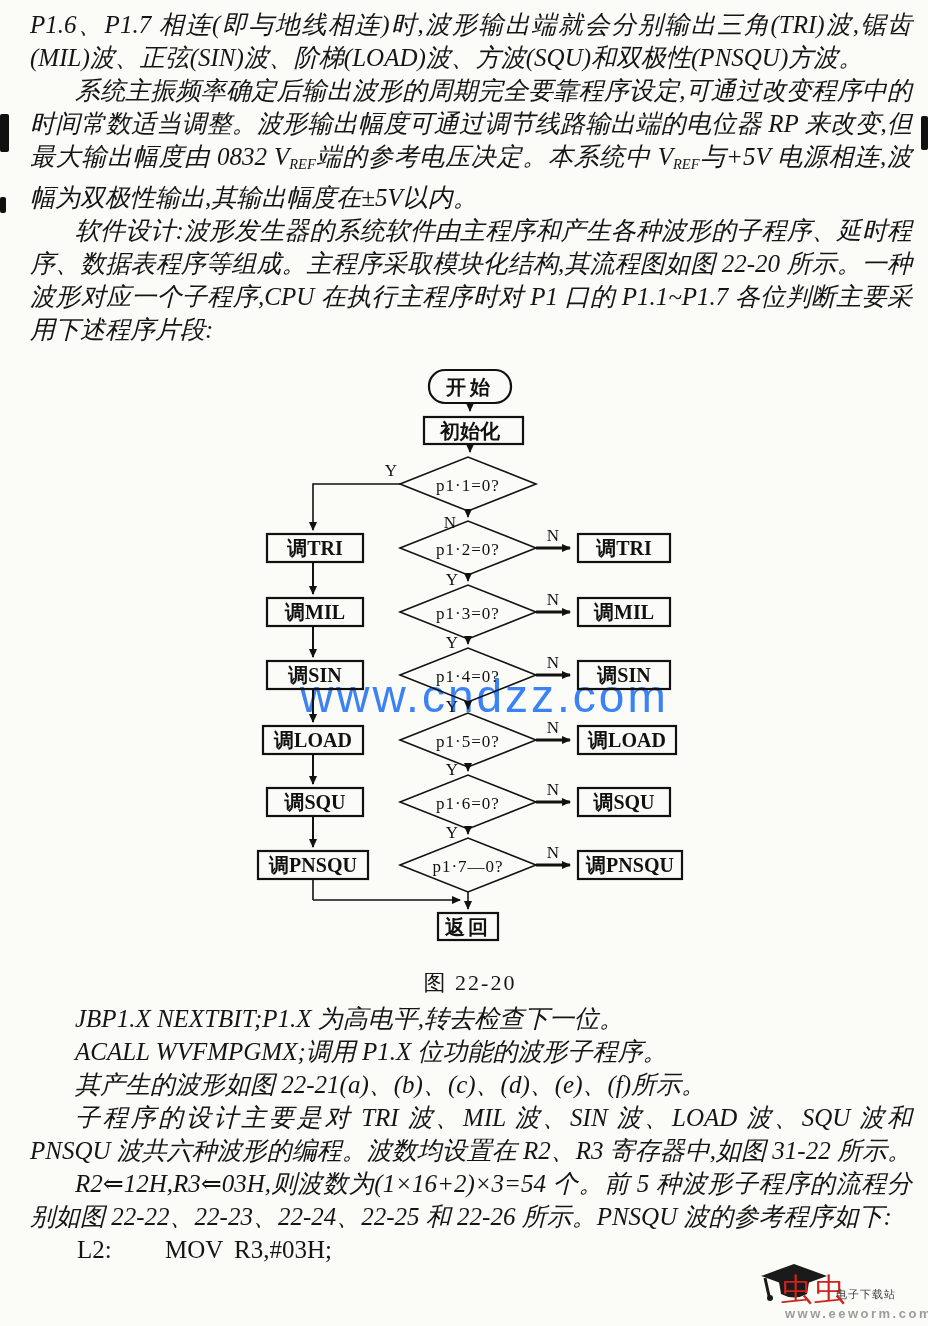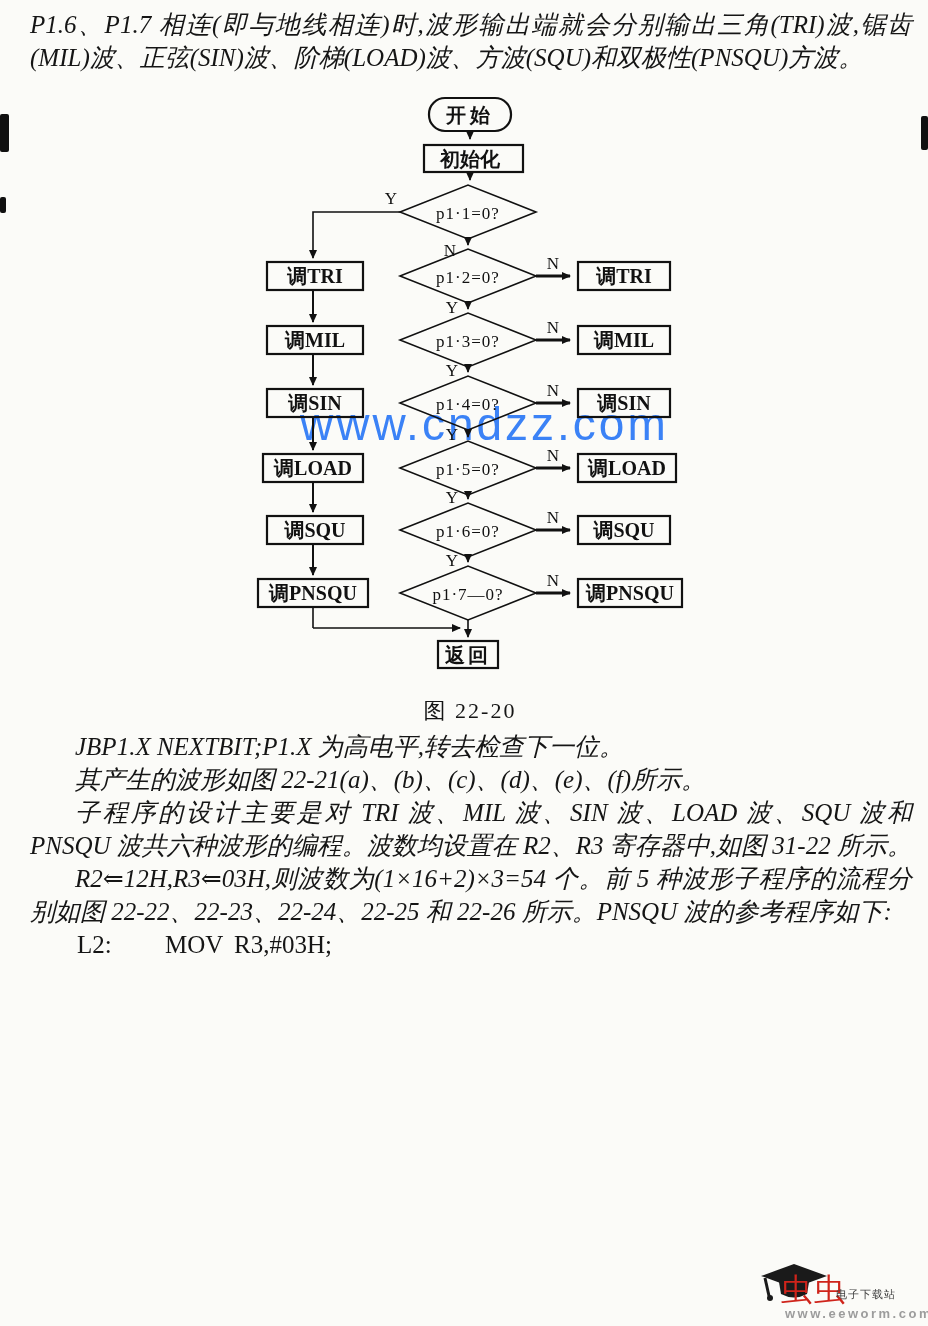--- a/index.html
+++ b/index.html
@@ -53,21 +53,23 @@
   svg .dectxt{font-size:17px;letter-spacing:1px;}
   svg .yn{font-size:17px;}
 </style>
 </head>
 <body>
 
 <div class="page">
 
   <p class="para">P1.6、P1.7 相连(即与地线相连)时,波形输出端就会分别输出三角(TRI)波,锯齿(MIL)波、正弦(SIN)波、阶梯(LOAD)波、方波(SQU)和双极性(PNSQU)方波。</p>
 
-
+  <p class="para indent"><span>系统主振频率确定后输出波形的周期完全要靠程序设定,可通过改变程序中的时间常数适当调整。波形输出幅度可通过调节线路输出端的电位器 RP 来改变,但最大输出幅度由 0832 V</span><sub class="sub">REF</sub><span>端的参考电压决定。本系统中 V</span><sub class="sub">REF</sub><span>与+5V 电源相连,波幅为双极性输出,其输出幅度在±5V以内。</span></p>
+
+  <p class="para indent">软件设计:波形发生器的系统软件由主程序和产生各种波形的子程序、延时程序、数据表程序等组成。主程序采取模块化结构,其流程图如图 22-20 所示。一种波形对应一个子程序,CPU 在执行主程序时对 P1 口的 P1.1~P1.7 各位判断主要采用下述程序片段:</p>
 
   <figure class="flowfig">
     <div class="watermark">www.cndzz.com</div>
 
     <svg width="928" height="590" viewBox="0 0 928 590">
       <defs>
         <marker id="arw" markerWidth="9" markerHeight="8" refX="8" refY="4" orient="auto" markerUnits="userSpaceOnUse">
           <path d="M0,0 L9,4 L0,8 z" fill="#111"></path>
         </marker>
       </defs>
@@ -171,20 +173,21 @@
         <text class="nodetxt" x="630" y="503">调PNSQU</text>
 
         <text class="nodetxt" x="468" y="565" letter-spacing="3">返回</text>
       </g>
     </svg>
 
     <figcaption class="cap">图 22-20</figcaption>
   </figure>
 
   <p class="para indent">JBP1.X NEXTBIT;P1.X 为高电平,转去检查下一位。</p>
+  <p class="para indent">ACALL WVFMPGMX;调用 P1.X 位功能的波形子程序。</p>
   <p class="para indent">其产生的波形如图 22-21(a)、(b)、(c)、(d)、(e)、(f)所示。</p>
   <p class="para indent">子程序的设计主要是对 TRI 波、MIL 波、SIN 波、LOAD 波、SQU 波和 PNSQU 波共六种波形的编程。波数均设置在 R2、R3 寄存器中,如图 31-22 所示。</p>
   <p class="para indent">R2⇐12H,R3⇐03H,则波数为(1×16+2)×3=54 个。前 5 种波形子程序的流程分别如图 22-22、22-23、22-24、22-25 和 22-26 所示。PNSQU 波的参考程序如下:</p>
 
   <div class="codeline"><span class="lbl">L2:</span><span class="op">MOV</span><span>R3,#03H;</span></div>
 
 </div>
 
 <div class="blob b1"></div>
 <div class="blob b2"></div>

